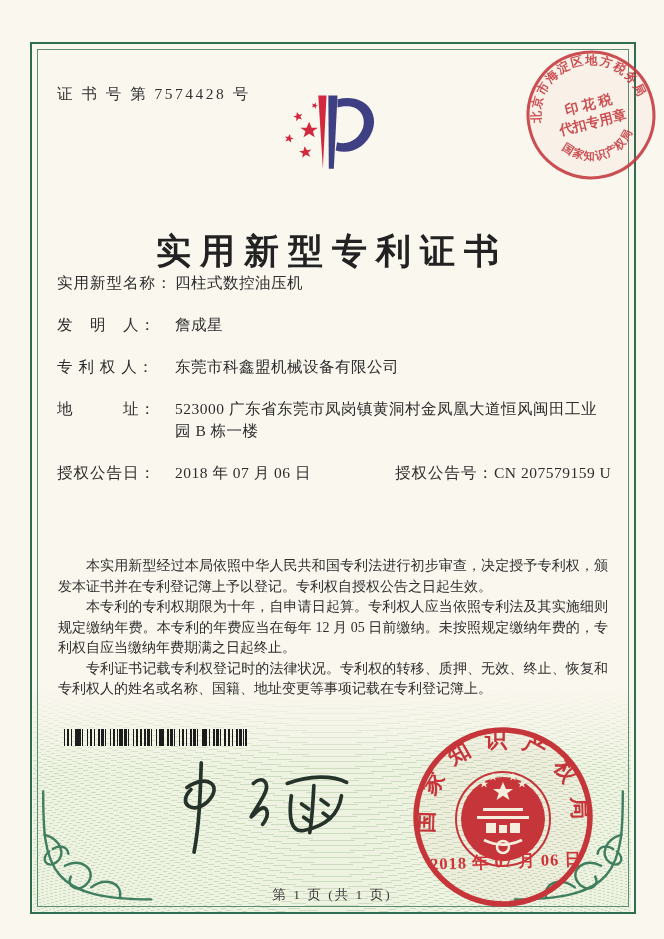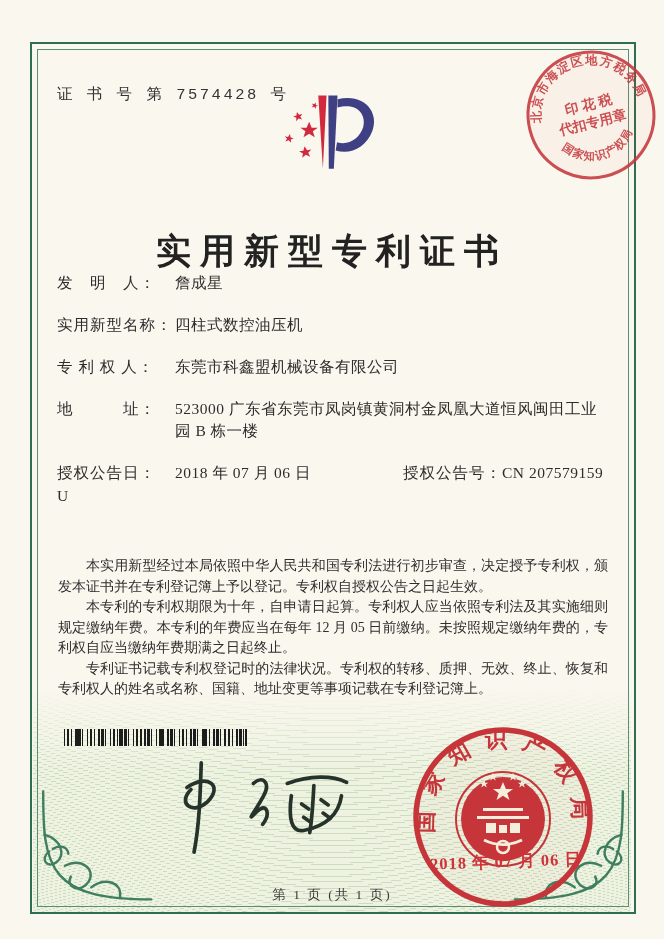--- a/index.html
+++ b/index.html
@@ -22,36 +22,36 @@
   
   .border-outer{position:absolute;left:30px;right:28px;top:42px;bottom:25px;
     border:2.5px solid #2f6e52;pointer-events:none;}
   .border-inner{position:absolute;left:37px;right:35px;top:49px;bottom:32px;
     border:1px solid #5a8f74;pointer-events:none;}
   .flourish{position:absolute;width:120px;height:120px;}
   .flourish.bl{left:36px;bottom:30px;}
   .flourish.br{right:34px;bottom:30px;transform:scaleX(-1);}
   .flourish path{fill:none;stroke:#3f7e5f;stroke-width:2;stroke-linecap:round;}
 
-  .cert-no{position:absolute;left:57px;top:84px;font-size:15.5px;letter-spacing:2.5px;color:#333;font-family:Liberation Mono, monospace;}
+  .cert-no{position:absolute;left:57px;top:84px;font-size:15.5px;letter-spacing:2.5px;color:#333;}
   .logo{position:absolute;left:268px;top:80px;width:128px;height:108px;}
 
   .stamp-tax{position:absolute;left:520px;top:44px;width:142px;height:142px;
     transform:rotate(-14deg);opacity:.88;}
   .stamp-tax text{fill:#c5383d;font-family:"Liberation Serif","DejaVu Serif",serif;font-weight:600;}
 
   .title{position:absolute;left:0;right:0;top:184px;text-align:center;
     font-size:35px;font-weight:600;letter-spacing:9px;color:#222;margin-top:44px;}
 
   .fields{position:absolute;left:57px;top:272px;width:556px;font-size:15.5px;color:#2d2d2d;}
   .field-row{margin-bottom:20px;line-height:22px;}
   .field-label{display:inline-block;width:118px;vertical-align:top;letter-spacing:1px;}
   .field-value{display:inline-block;width:432px;vertical-align:top;letter-spacing:.5px;}
   .grant-row .field-value{width:200px;}
-  .grant-no-label{display:inline-block;margin-left:28px;letter-spacing:1px;font-family:Liberation Mono, monospace;}
+  .grant-no-label{display:inline-block;margin-left:20px;letter-spacing:1px;font-family:Liberation Mono, monospace;}
   .grant-no-value{letter-spacing:.5px;}
 
   .paragraphs{position:absolute;left:58px;right:56px;top:556px;
     font-size:14px;line-height:20.5px;color:#2e2e2e;text-align:justify;}
   .paragraphs p{margin:0;text-indent:2em;}
 
   .barcode{position:absolute;left:64px;top:729px;width:183px;height:17px;
     background-image:
       repeating-linear-gradient(90deg,#1c1c1c 0 1.5px,transparent 1.5px 3px,
         #1c1c1c 3px 5.5px,transparent 5.5px 7px,#1c1c1c 7px 8px,transparent 8px 11.5px),
@@ -126,24 +126,24 @@
       <textPath href="#taxBottom" startOffset="50%" text-anchor="middle">国家知识产权局</textPath>
     </text>
     <text x="70" y="64" font-size="13.5" text-anchor="middle">印 花 税</text>
     <text x="70" y="82" font-size="13.5" text-anchor="middle">代扣专用章</text>
   </svg>
 
   <div class="title">实用新型专利证书</div>
 
   <div class="fields">
     <div class="field-row">
+      <span class="field-label">实用新型名称：</span><span class="field-value">四柱式数控油压机</span>
+    </div>
+    <div class="field-row">
       <span class="field-label">发　明　人：</span><span class="field-value">詹成星</span>
-    </div>
-    <div class="field-row">
-      <span class="field-label">实用新型名称：</span><span class="field-value">四柱式数控油压机</span>
     </div>
     <div class="field-row">
       <span class="field-label">专 利 权 人：</span><span class="field-value">东莞市科鑫盟机械设备有限公司</span>
     </div>
     <div class="field-row">
       <span class="field-label">地　　　址：</span><span class="field-value">523000 广东省东莞市凤岗镇黄洞村金凤凰大道恒风闽田工业园 B 栋一楼</span>
     </div>
     <div class="field-row grant-row">
       <span class="field-label">授权公告日：</span><span class="field-value">2018 年 07 月 06 日</span><span class="grant-no-label">授权公告号：</span><span class="grant-no-value">CN 207579159 U</span>
     </div>

